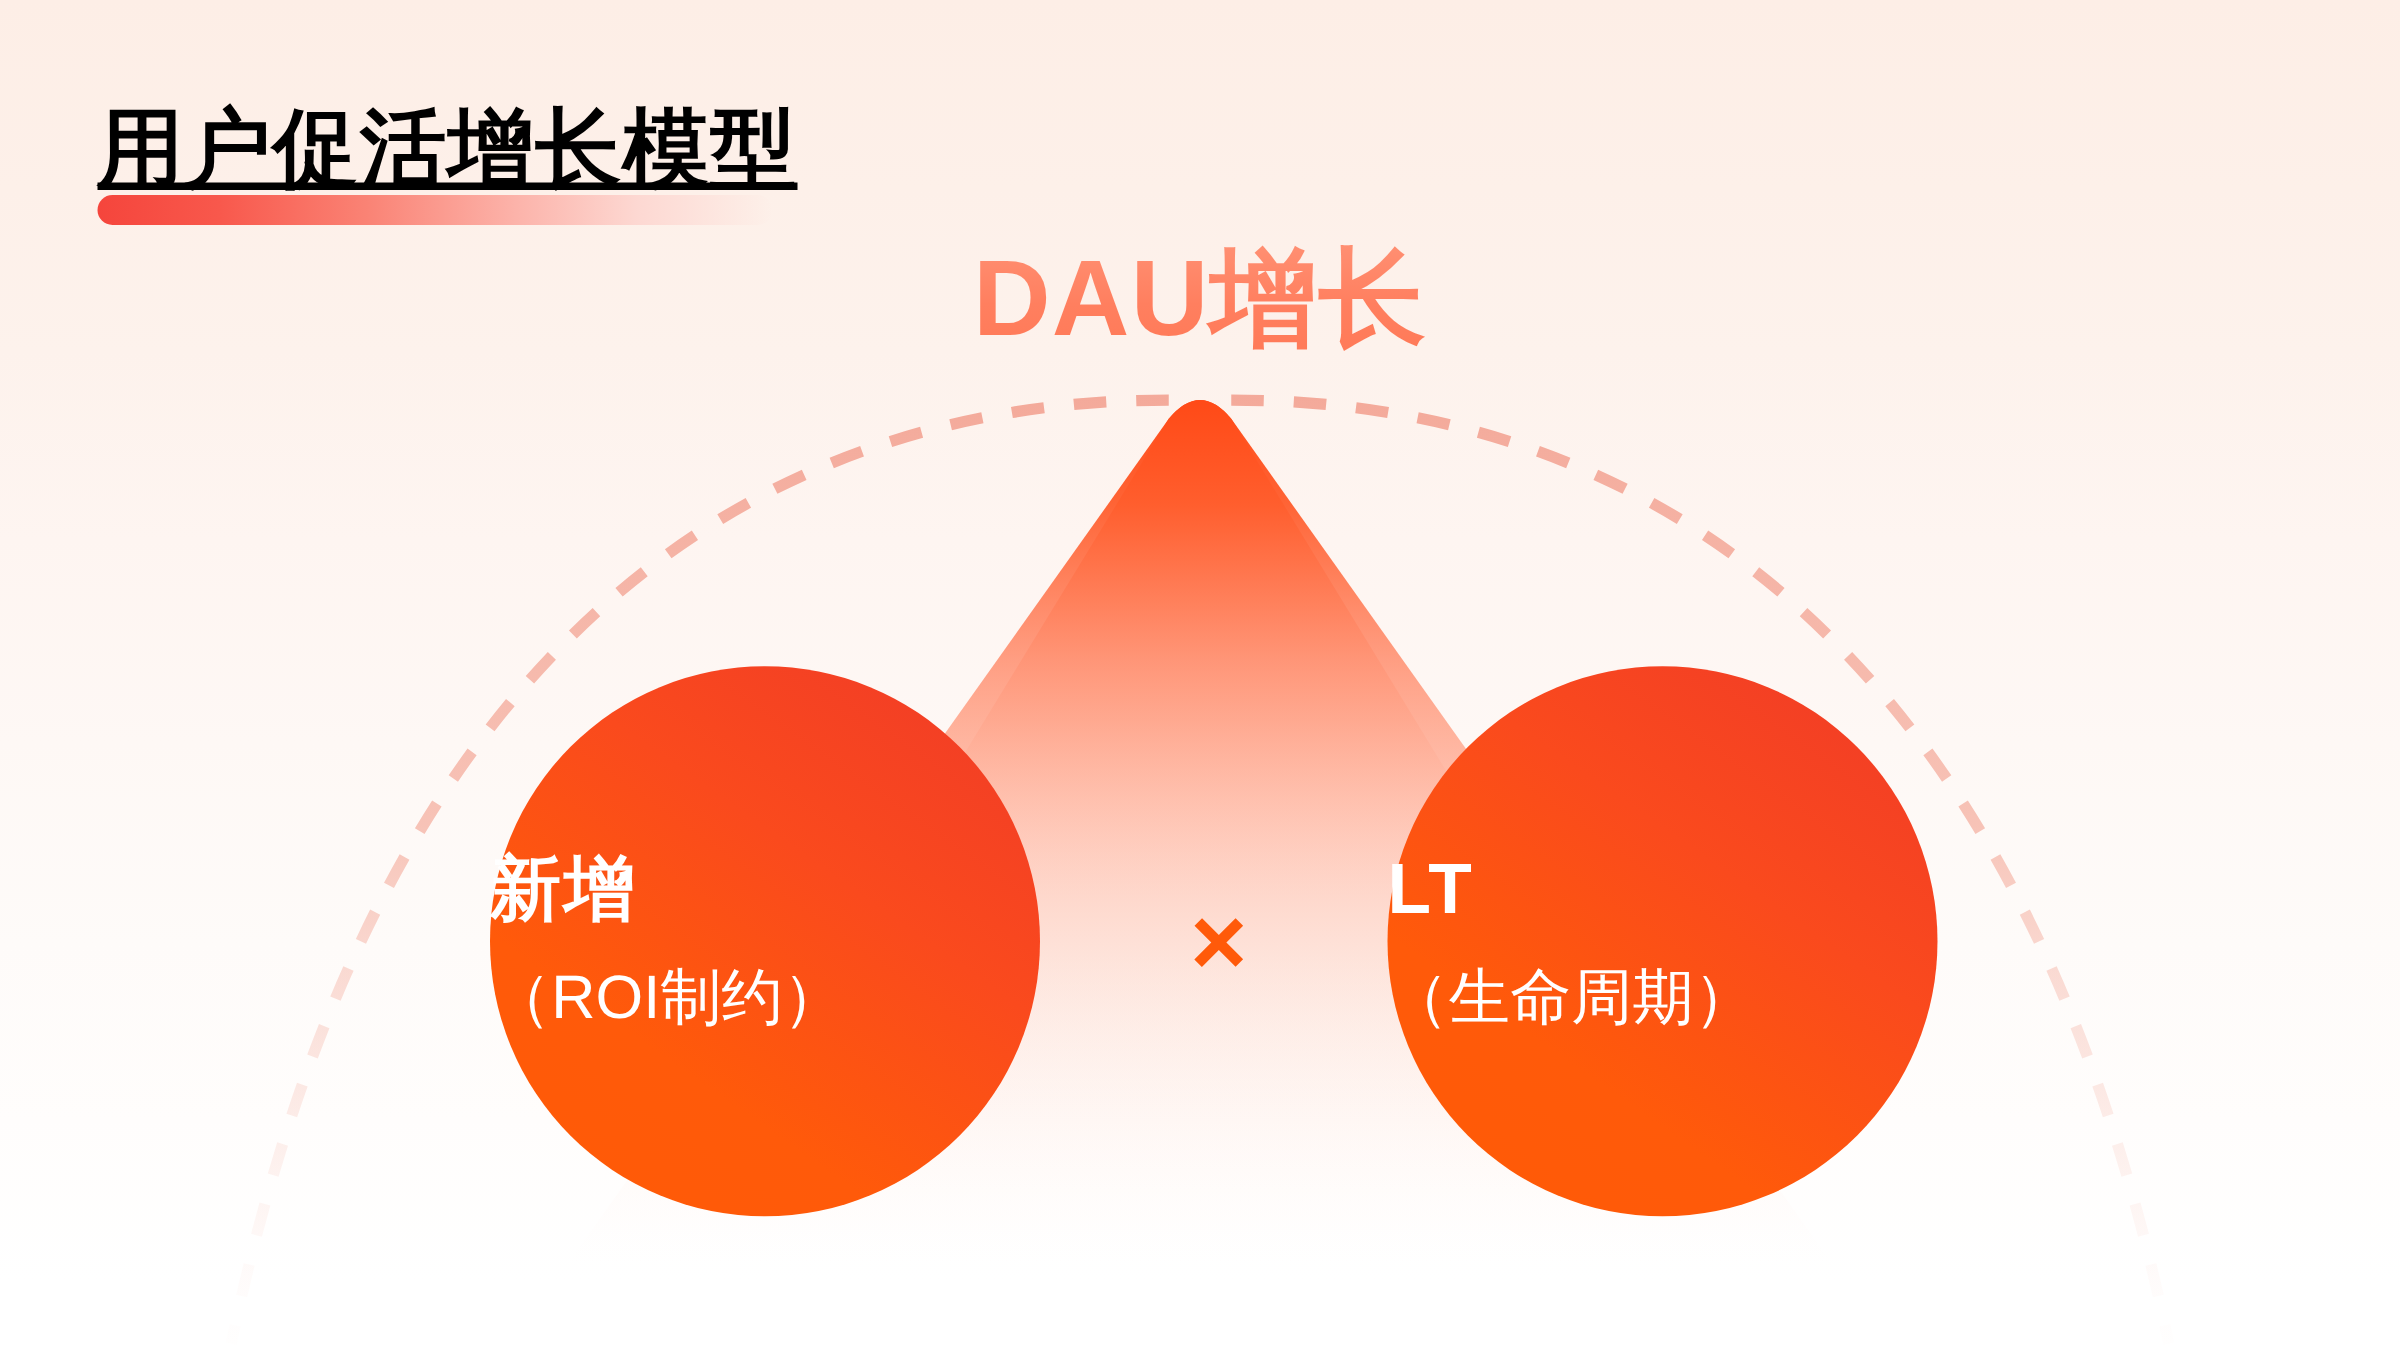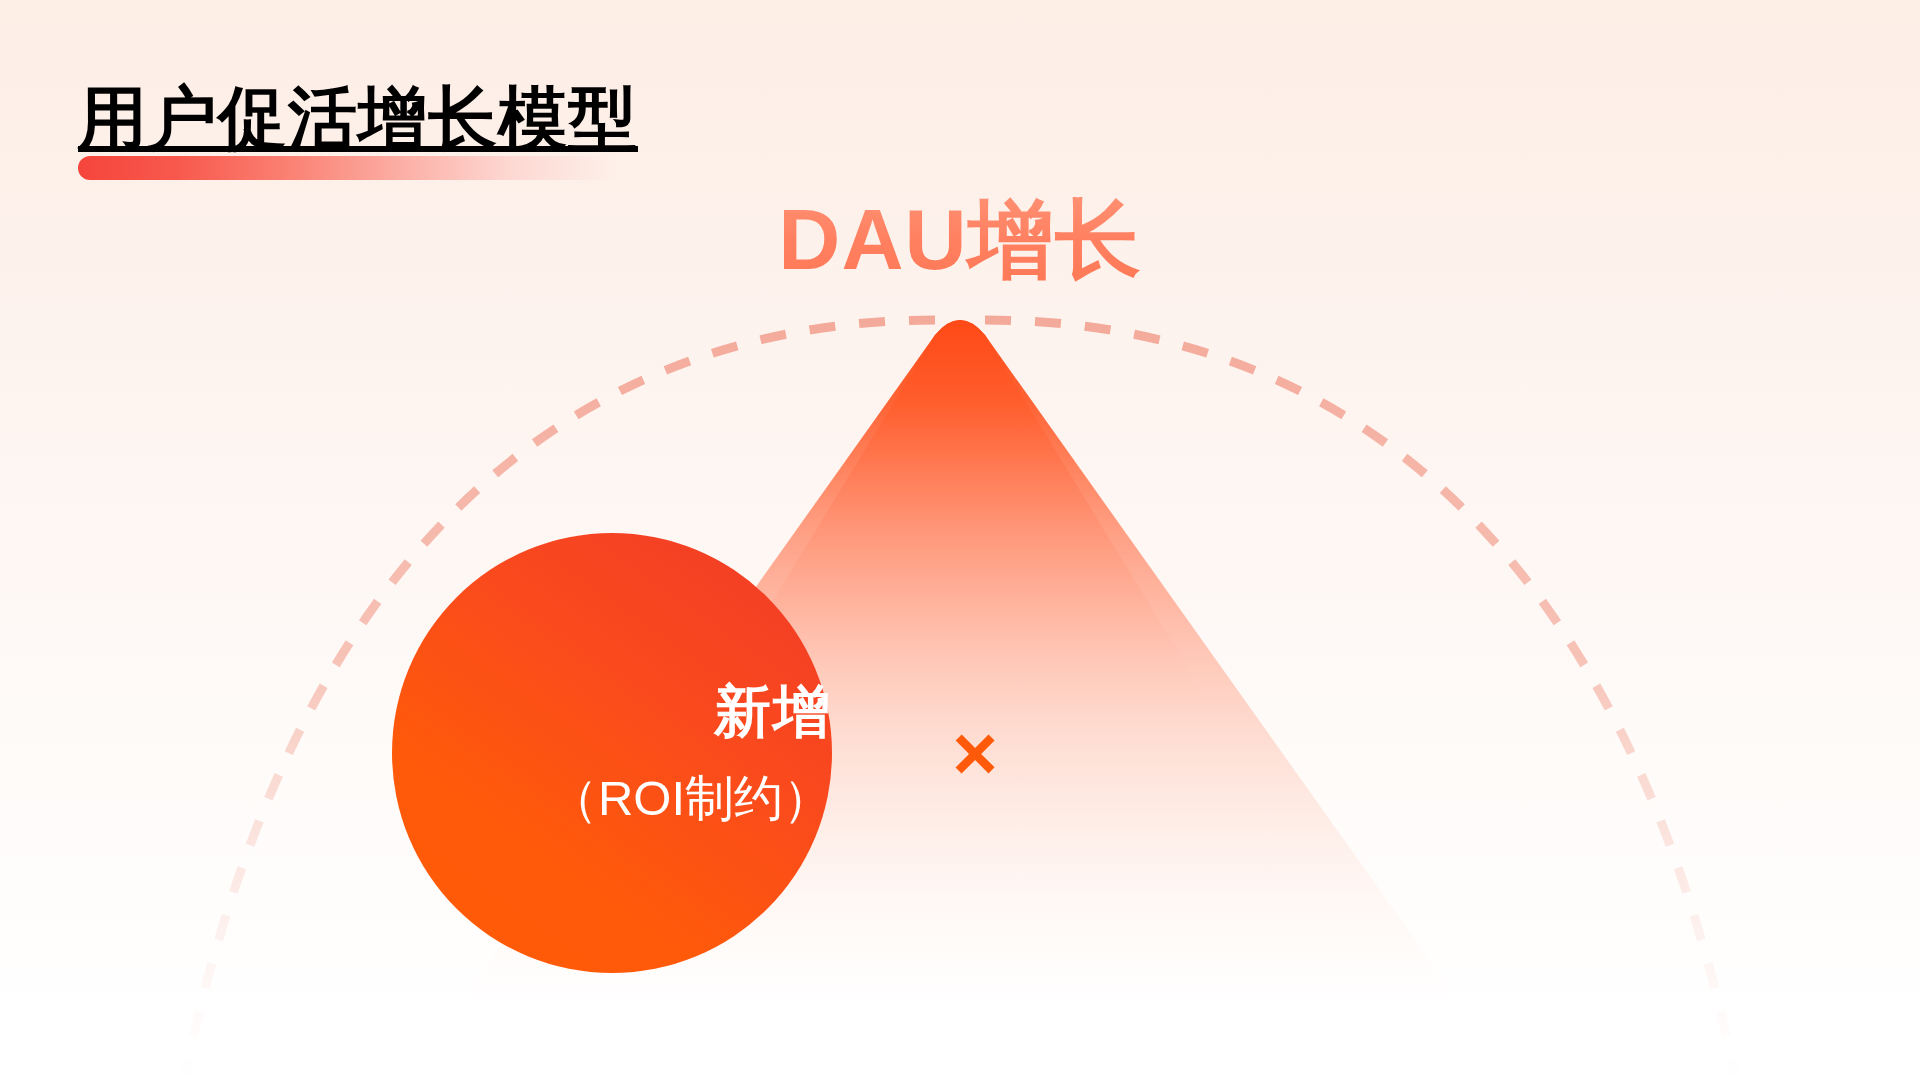--- a/index.html
+++ b/index.html
@@ -95,21 +95,21 @@
   }
 
   
   .circle {
     position: absolute;
     width: 440px;
     height: 440px;
     border-radius: 50%;
     display: flex;
     flex-direction: column;
-    align-items: flex-end;
+    align-items: flex-start;
     justify-content: center;
     color: #ffffff;
     box-sizing: border-box;
   }
   .circle-left {
     left: 392px;
     top: 533px;
     background: linear-gradient(35deg, #ff5a05 0%, #ff5a0a 30%, #fa4a1d 62%, #f03a28 100%);
   }
   .circle-right {
@@ -196,14 +196,18 @@
 
   <div class="dau-heading">DAU增长</div>
 
   <div class="circle circle-left">
     <div class="circle-title">新增</div>
     <div class="circle-sub">（ROI制约）</div>
   </div>
 
   <div class="multiply">×</div>
 
+  <div class="circle circle-right">
+    <div class="circle-title">LT</div>
+    <div class="circle-sub">（生命周期）</div>
+  </div>
 
 </div>
 
 </body></html>

